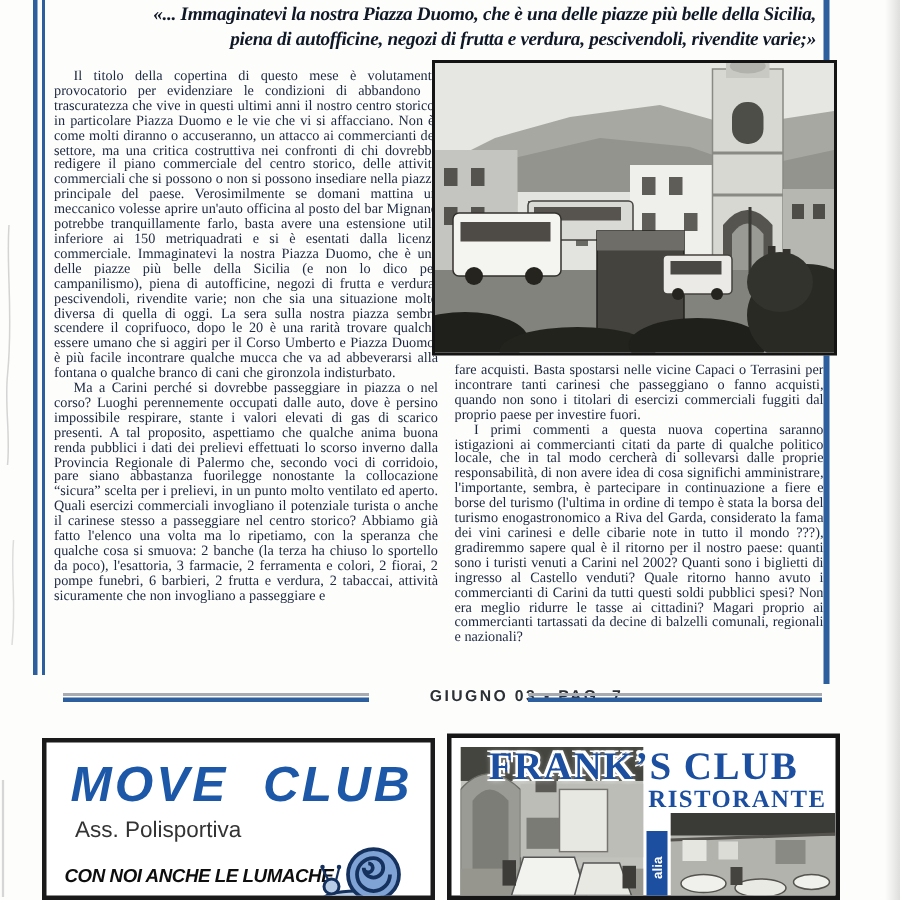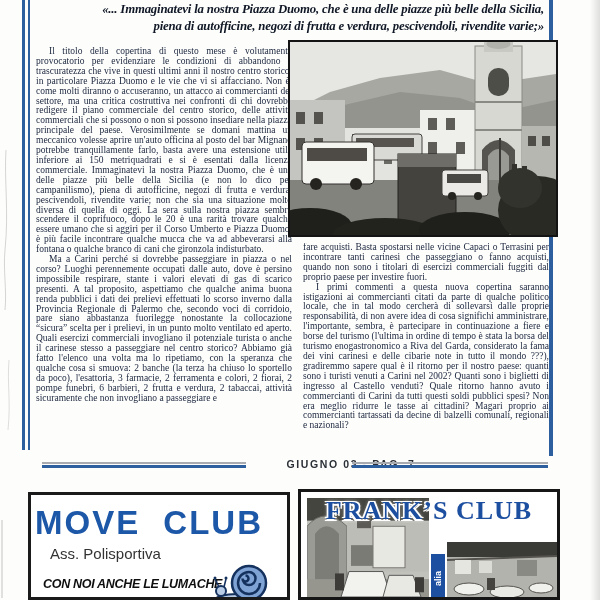--- a/index.html
+++ b/index.html
@@ -30,22 +30,22 @@
   .rule-gray{position:absolute;height:2px;background:#a8acb0;top:462px;}
   .rule-blue{position:absolute;height:3px;background:#2d5f9f;top:465px;}
   .rg-l,.rb-l{left:42px;width:204px;}
   .rg-r,.rb-r{left:352px;width:196px;}
   .footer-text{position:absolute;top:458px;left:238px;width:130px;text-align:center;
           font-family:"Liberation Sans",sans-serif;font-size:10.5px;font-weight:bold;
           letter-spacing:1.6px;color:#2b3036;margin-left:48px;}
   
   .ad{position:absolute;background:#fff;overflow:hidden;box-sizing:border-box;}
   .ad-move{left:28px;top:492px;width:262px;height:108px;border:3px solid #1a1a1a;}
-  .mc-title{margin:9px 0 0 4px;font-family:"Liberation Sans",sans-serif;font-weight:bold;
-            font-size:33px;color:#1c57a8;letter-spacing:2px;word-spacing:12px;}
+  .mc-title{margin:9px 0 0 16px;font-family:"Liberation Sans",sans-serif;font-weight:bold;
+            font-size:33px;color:#1c57a8;letter-spacing:2px;word-spacing:12px;font-style:italic;}
   .mc-sub{margin:3px 0 0 19px;font-family:"Liberation Sans",sans-serif;font-size:15px;color:#333;}
   .mc-slogan{position:absolute;left:12px;top:82px;width:180px;font-family:"Liberation Sans",sans-serif;
              font-style:italic;font-weight:bold;font-size:12.5px;color:#0e0e0e;letter-spacing:-0.3px;}
   .mc-snail{position:absolute;right:10px;top:64px;width:66px;height:46px;}
   .ad-franks{left:298px;top:489px;width:262px;height:111px;border:3px solid #161616;}
   .fp-photo-left{position:absolute;left:6px;top:6px;width:122px;height:99px;}
   .fp-photo-right{position:absolute;left:146px;top:50px;width:110px;height:55px;}
   .fp-title{position:absolute;left:2px;top:4px;width:252px;text-align:center;
             font-weight:bold;font-size:26px;letter-spacing:1px;color:#1d4fa0;
             text-shadow:-1.5px -1.5px 0 #fff,1.5px -1.5px 0 #fff,-1.5px 1.5px 0 #fff,
@@ -201,15 +201,16 @@
       <rect x="70" y="18" width="20" height="16" fill="#8a8a84"></rect>
       <ellipse cx="22" cy="47" rx="15" ry="6" fill="#f0f0ec" stroke="#55534e"></ellipse>
       <ellipse cx="60" cy="50" rx="17" ry="6" fill="#eaeae5" stroke="#55534e"></ellipse>
       <ellipse cx="94" cy="46" rx="12" ry="5" fill="#f0f0ec" stroke="#55534e"></ellipse>
       <rect x="40" y="36" width="8" height="12" fill="#46443f"></rect>
     </svg>
     <div class="fp-strip">
       <span>alia</span>
     </div>
     <div class="fp-title">FRANK’S CLUB</div>
+    <div class="fp-sub">RISTORANTE</div>
   </div>
 
 </div>
 
 </body></html>

